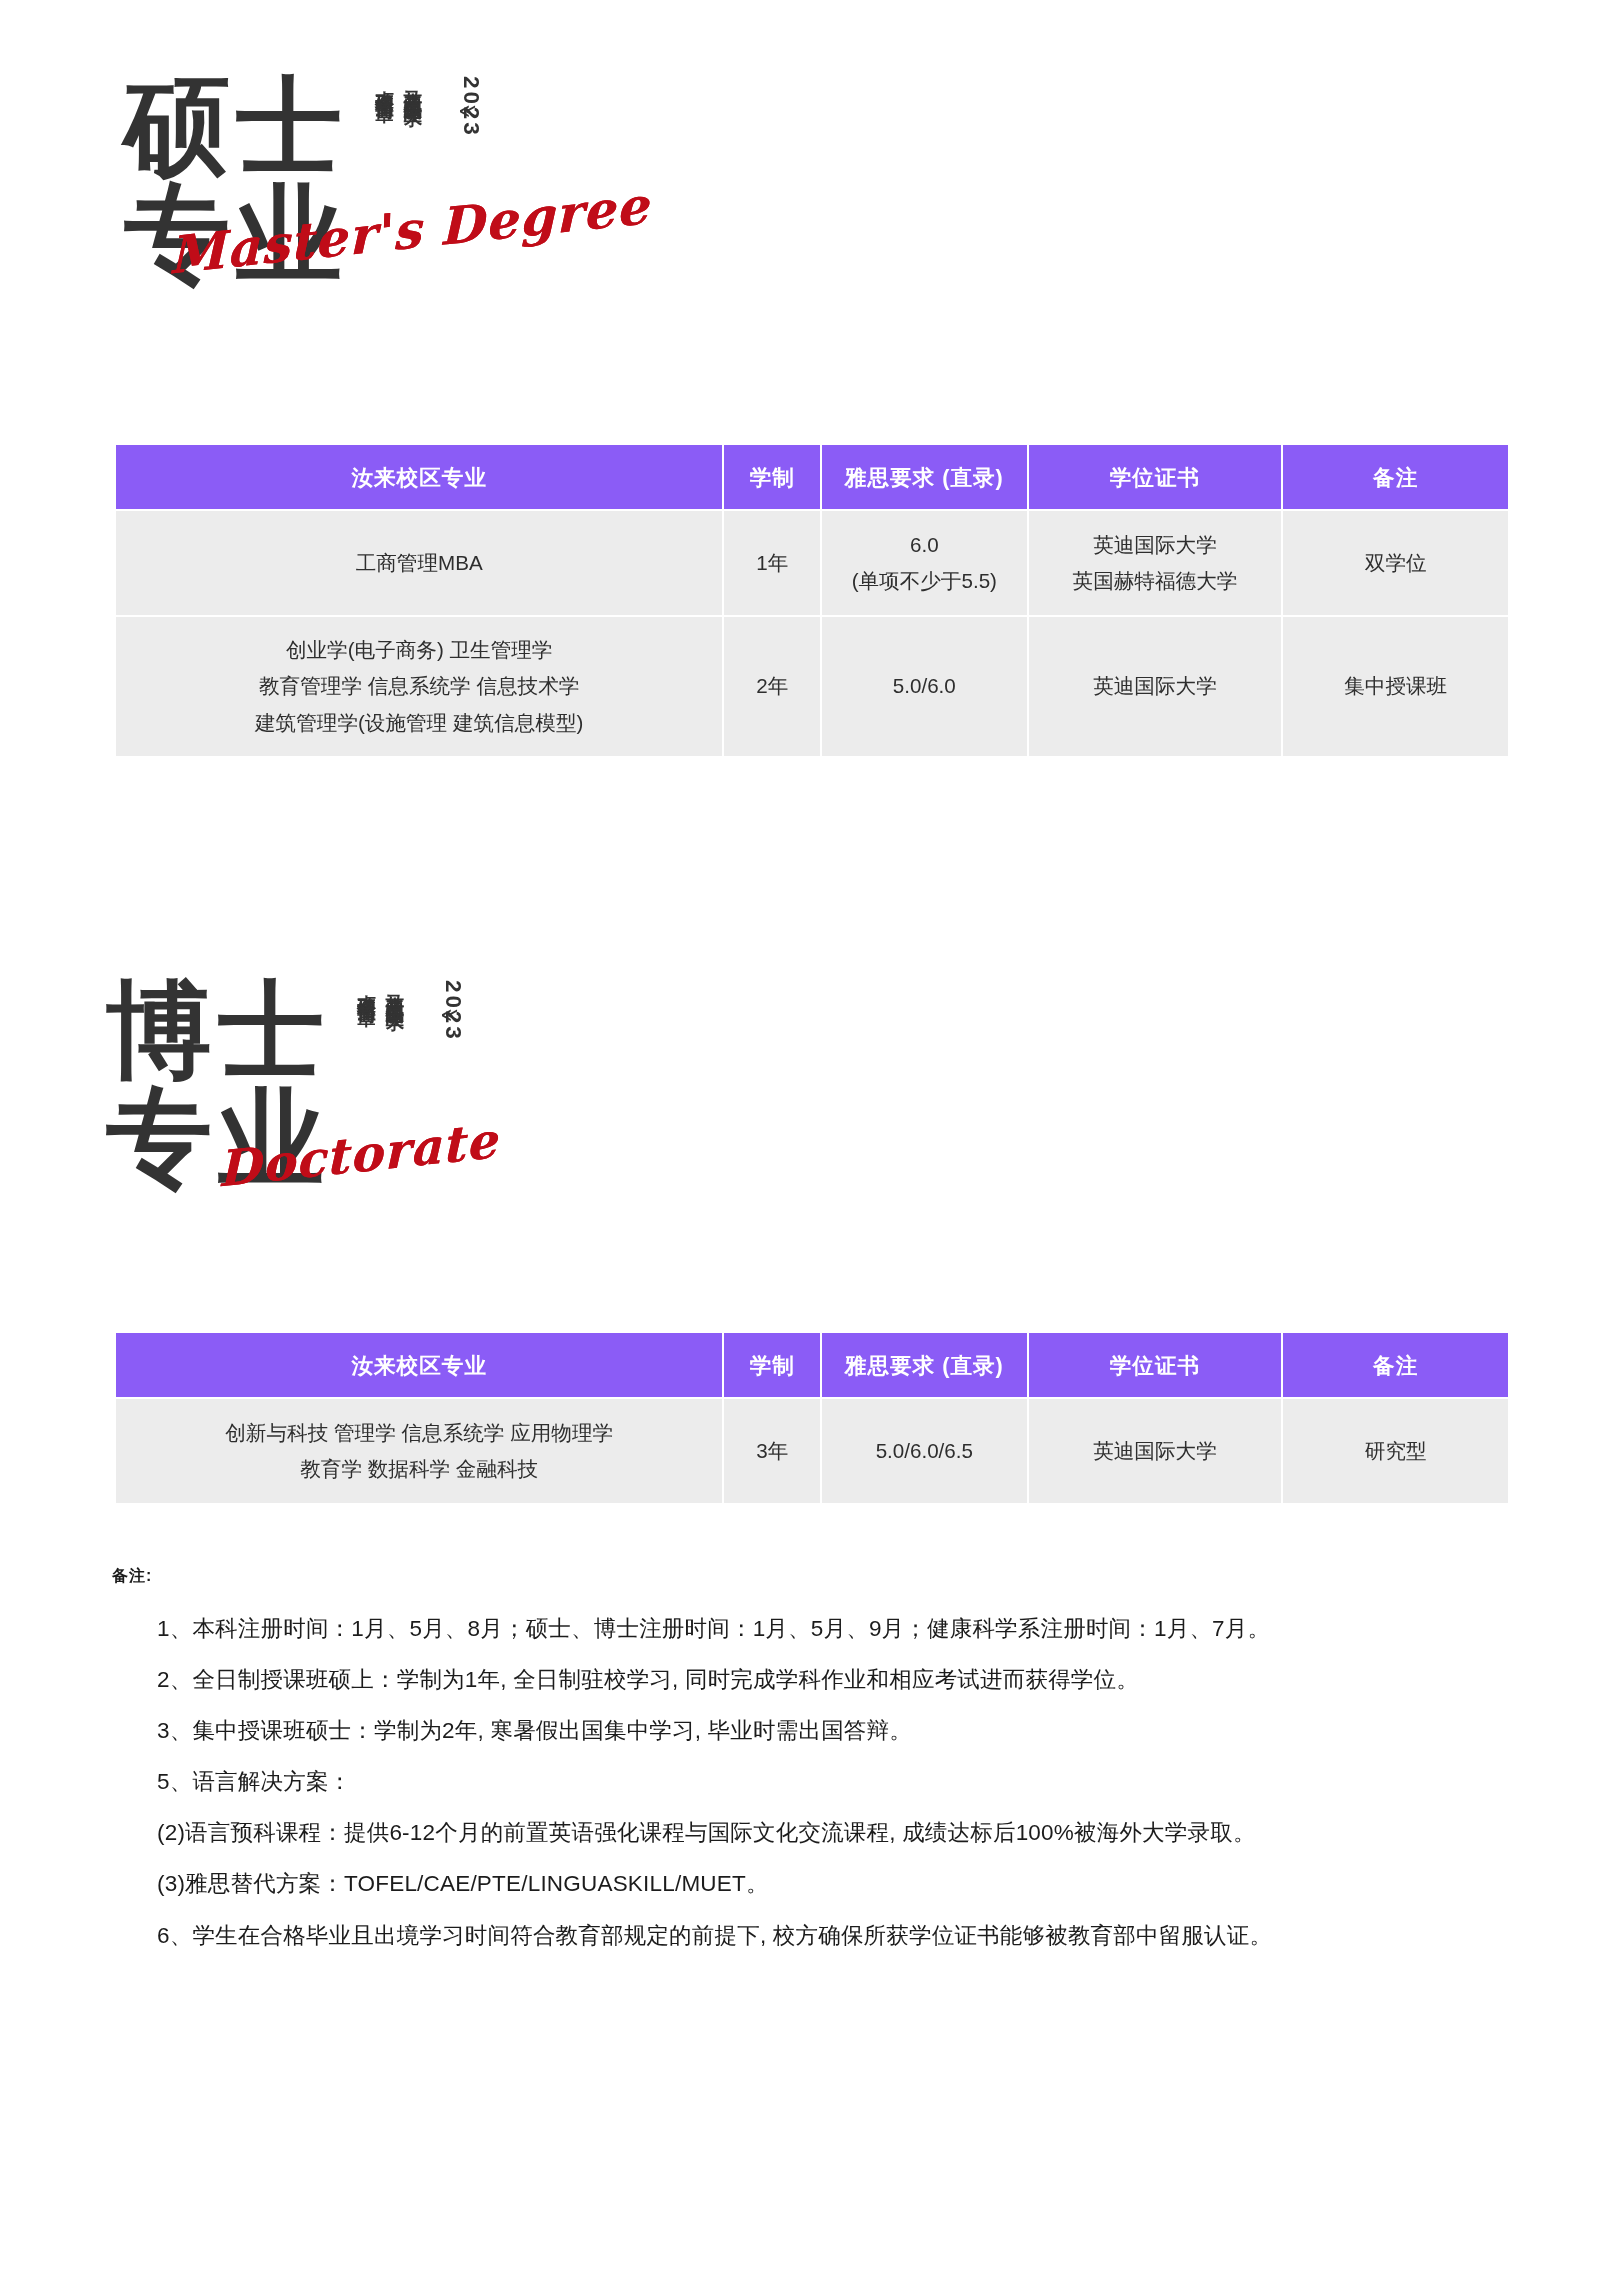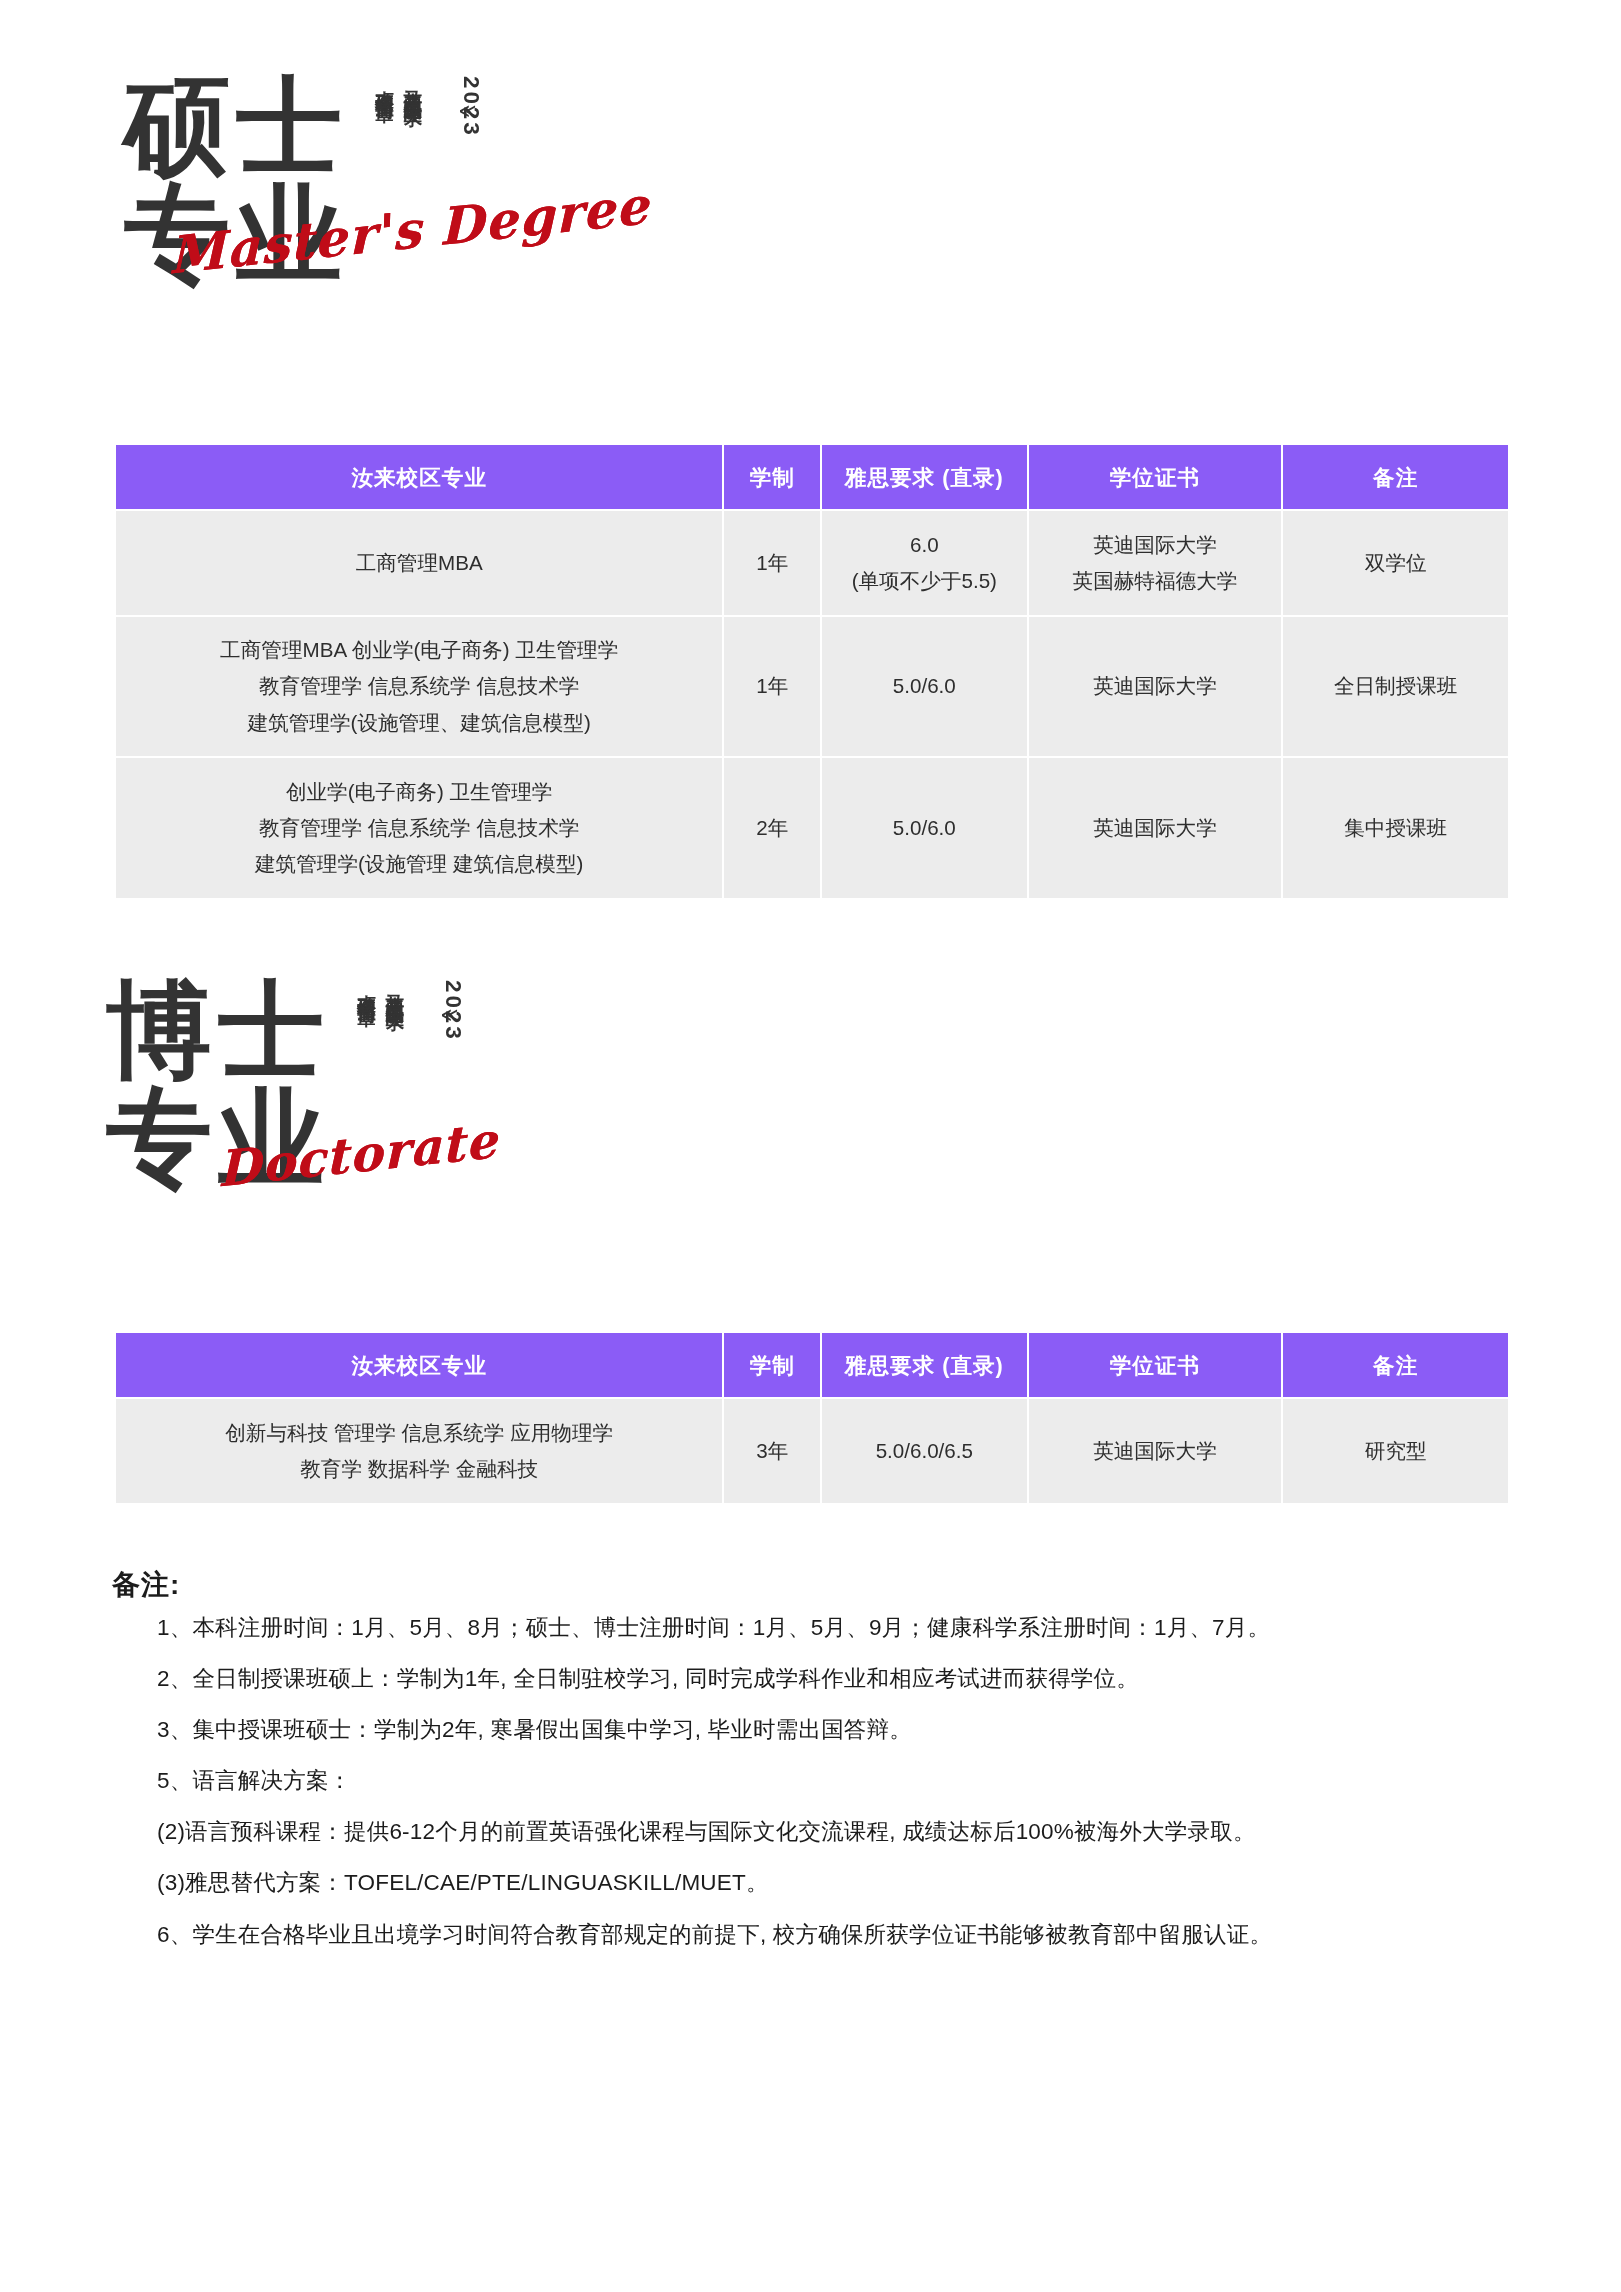--- a/index.html
+++ b/index.html
@@ -147,22 +147,22 @@
   .notes {
     position: absolute;
     left: 112px;
     top: 1566px;
     width: 1402px;
     font-family: "Liberation Sans", "DejaVu Sans", sans-serif;
     color: #1c1c1c;
   }
   .notes-title {
     font-weight: bold;
-    font-size: 28px;
-    margin-bottom: 3px;
+    font-size: 16px;
+    margin-bottom: 21px;
     letter-spacing: 1px;
   }
   .note {
     font-size: 22.5px;
     line-height: 1.88;
     text-indent: 2em;
     margin-bottom: 8.8px;
     letter-spacing: 0.2px;
     text-align: justify;
   }
@@ -219,35 +219,20 @@
           <span class="ln">(单项不少于5.5)</span>
         </td>
         <td>
           <span class="ln">英迪国际大学</span>
           <span class="ln">英国赫特福德大学</span>
         </td>
         <td>双学位</td>
       </tr>
       <tr>
         <td>
-          <span class="ln">工商管理MBA  创业学(电子商务)  卫生管理学</span>
-          <span class="ln">教育管理学  信息系统学  信息技术学</span>
-          <span class="ln">建筑管理学(设施管理、建筑信息模型)</span>
-        </td>
-        <td>1年</td>
-        <td>
-          <span class="ln">5.0/6.0</span>
-        </td>
-        <td>
-          <span class="ln">英迪国际大学</span>
-        </td>
-        <td>全日制授课班</td>
-      </tr>
-      <tr>
-        <td>
           <span class="ln">创业学(电子商务)  卫生管理学</span>
           <span class="ln">教育管理学  信息系统学  信息技术学</span>
           <span class="ln">建筑管理学(设施管理  建筑信息模型)</span>
         </td>
         <td>2年</td>
         <td>
           <span class="ln">5.0/6.0</span>
         </td>
         <td>
           <span class="ln">英迪国际大学</span>

